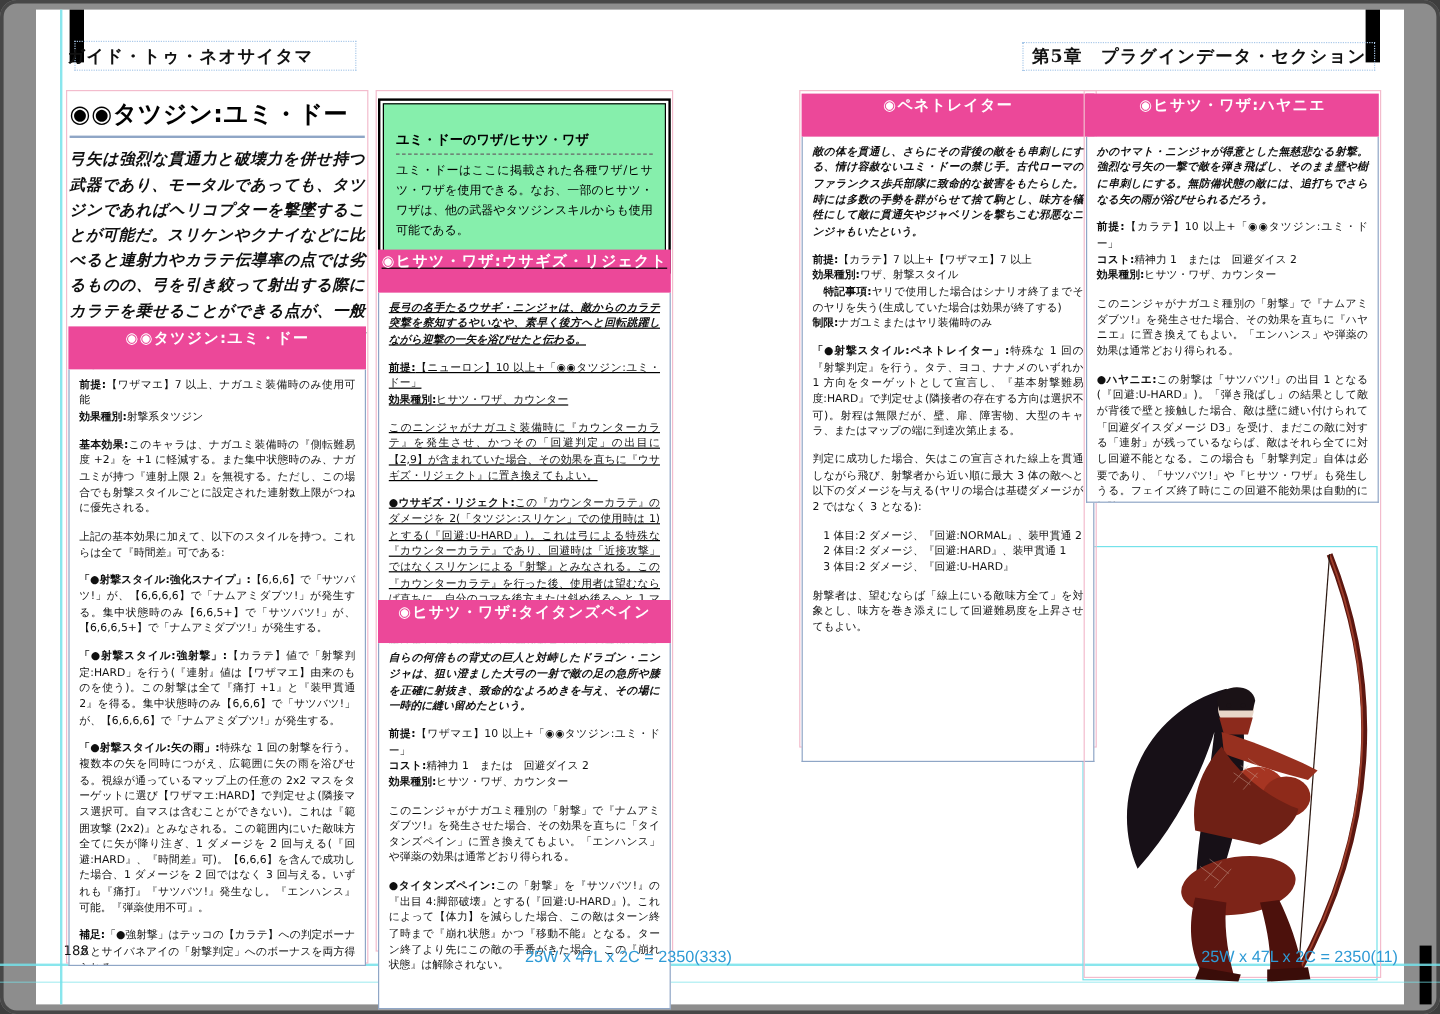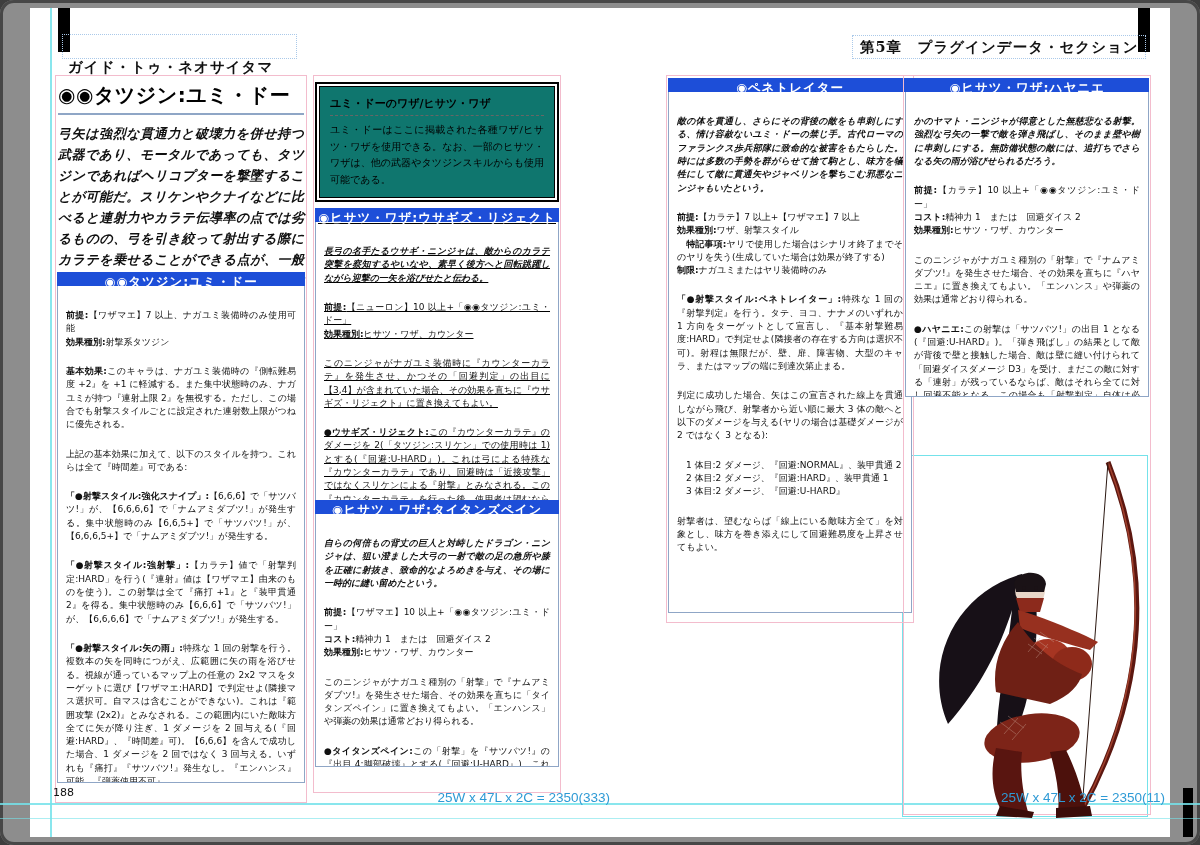--- a/index.html
+++ b/index.html
@@ -13,50 +13,50 @@
   .pink-frame { border:1px solid #f3bccd; }
   .dot-frame { border:1px dotted #aac9e9; }
 
   .hdr { font-family:"DejaVu Serif","Liberation Serif",serif; font-weight:bold; font-size:14.5px; color:#111; letter-spacing:1px; }
   .pgnum { font-size:11px; color:#111; }
   .ann { font-size:13.5px; color:#2e9ad5; text-align:right; font-family:"Liberation Sans","DejaVu Sans",sans-serif; }
 
   .bigtitle { font-size:20px; font-weight:900; color:#000; letter-spacing:0.5px; border-bottom:2px solid #8fa6c6; padding-bottom:4px; }
   .lead { font-style:italic; font-weight:600; font-size:13px; line-height:1.62; color:#101010; text-align:justify; }
 
-  .bar { background:#1d4ed8; color:#fff; font-weight:bold; font-size:12.5px; text-align:center; height:14px; line-height:19px; letter-spacing:1px; }
+  .bar { background:#ec4899; color:#fff; font-weight:bold; font-size:12.5px; text-align:center; height:36px; line-height:19px; letter-spacing:1px; }
   .cbox { border:1px solid #8fa6c6; border-top:none; background:#fff; padding:7px 8px 6px 8px; overflow:hidden; }
   .body { font-size:9px; line-height:1.48; color:#101010; text-align:justify; }
-  .body p.para { margin:16px 0 10px 0; }
+  .body p.para { margin:0 0 10px 0; }
   .body p.para:last-child { margin-bottom:0; }
   .body span { white-space:pre-line; }
   .body .bd { font-weight:bold; }
   .iblock { font-style:italic; font-weight:600; margin-bottom:10px; }
 
-  .deco { border:1px solid #000; outline:2px solid #000; outline-offset:2px; background:#0f766e; padding:9px 10px; font-family:"DejaVu Serif","Liberation Serif",serif; }
+  .deco { border:1px solid #000; outline:2px solid #000; outline-offset:2px; background:#86efac; padding:22px 10px; font-family:"DejaVu Serif","Liberation Serif",serif; }
   .deco h4 { font-size:11px; font-weight:bold; border-bottom:1px dashed #666; padding-bottom:4px; margin-bottom:6px; color:#000; }
   .deco .dtext { font-size:10px; line-height:1.65; color:#000; text-align:justify; }
 </style>
 </head>
 <body>
 
 <div class="stage">
   <div class="paper abs" style="left:30px;top:8px;"></div>
 
   <div class="abs crop" style="left:58px;top:8px;width:12px;height:44px;"></div>
   <div class="abs crop" style="left:1138px;top:8px;width:12px;height:44px;"></div>
   <div class="abs crop" style="left:1183px;top:788px;width:10px;height:49px;"></div>
 
   <div class="abs guide-c" style="left:50px;top:8px;width:2px;height:829px;"></div>
   <div class="abs guide-c" style="left:0;top:803px;width:1200px;height:2px;"></div>
   <div class="abs guide-c" style="left:0;top:818px;width:1200px;height:1px;opacity:.6;"></div>
   <div class="abs guide-frame" style="left:902px;top:455px;width:246px;height:362px;"></div>
 
   <div class="abs dot-frame" style="left:62px;top:34px;width:235px;height:25px;"></div>
-  <div class="abs hdr" style="left:68px;top:38px;margin-top:20px;">ガイド・トゥ・ネオサイタマ</div>
+  <div class="abs hdr" style="left:56px;top:38px;">ガイド・トゥ・ネオサイタマ</div>
   <div class="abs dot-frame" style="left:852px;top:35px;width:294px;height:24px;"></div>
   <div class="abs hdr" style="left:860px;top:38px;">第5章　プラグインデータ・セクション</div>
 
   <div class="abs pink-frame" style="left:55px;top:75px;width:252px;height:728px;"></div>
 
   <div class="abs" style="left:58px;top:82px;width:246px;">
     <div class="bigtitle">◉◉タツジン:ユミ・ドー</div>
     <div class="lead" style="margin-top:8px;">弓矢は強烈な貫通力と破壊力を併せ持つ武器であり、モータルであっても、タツジンであればヘリコプターを撃墜することが可能だ。スリケンやクナイなどに比べると連射力やカラテ伝導率の点では劣るものの、弓を引き絞って射出する際にカラテを乗せることができる点が、一般的な機械式銃器やクロスボウとの最も大きな違いであり、ニンジャにとってのアドバンテージである。しかし一方で、弓矢自体を生成することは極めて困難であるため、これを武器として使うニンジャクランは限られている。</div>
   </div>
 
@@ -81,29 +81,29 @@
     <div class="dtext">ユミ・ドーはここに掲載された各種ワザ/ヒサツ・ワザを使用できる。なお、一部のヒサツ・ワザは、他の武器やタツジンスキルからも使用可能である。</div>
   </div>
 
   <div class="abs" style="left:315px;top:208px;width:244px;text-decoration:underline;">
     <div class="bar">◉ヒサツ・ワザ:ウサギズ・リジェクト</div>
     <div class="cbox body" style="height:307px;">
       <p class="para iblock">長弓の名手たるウサギ・ニンジャは、敵からのカラテ突撃を察知するやいなや、素早く後方へと回転跳躍しながら迎撃の一矢を浴びせたと伝わる。</p>
       <div>
           <p class="para"><span class="bd">前提:</span><span>【ニューロン】10 以上+「◉◉タツジン:ユミ・ドー」
 </span><span class="bd">効果種別:</span><span>ヒサツ・ワザ、カウンター</span></p>
-          <p class="para"><span>このニンジャがナガユミ装備時に『カウンターカラテ』を発生させ、かつその「回避判定」の出目に【3,4】が含まれていた場合、その効果を直ちに『ウサギズ・リジェクト』に置き換えてもよい。</span></p>
+          <p class="para"><span>このニンジャがナガユミ装備時に『カウンターカラテ』を発生させ、かつその「回避判定」の出目に【2,9】が含まれていた場合、その効果を直ちに『ウサギズ・リジェクト』に置き換えてもよい。</span></p>
           <p class="para"><span class="bd">●ウサギズ・リジェクト:</span><span>この『カウンターカラテ』のダメージを 2(「タツジン:スリケン」での使用時は 1)とする(『回避:U-HARD』)。これは弓による特殊な『カウンターカラテ』であり、回避時は「近接攻撃」ではなくスリケンによる『射撃』とみなされる。この『カウンターカラテ』を行った後、使用者は望むならば直ちに、自分のコマを後方または斜め後ろへと 1 マスだけ移動させてもよい(再配置とみなす)。敵の「連続攻撃」中にこの移動を行った場合、届かなくなった攻撃は失われる(攻撃側は追加移動スキルなどで継続することも可能)。1 ターン中 1 回までの使用。</span></p>
         </div>
     </div>
   </div>
 
   <div class="abs" style="left:315px;top:500px;width:244px;">
     <div class="bar">◉ヒサツ・ワザ:タイタンズペイン</div>
-    <div class="cbox body" style="height:253px;">
+    <div class="cbox body" style="height:305px;">
       <p class="para iblock">自らの何倍もの背丈の巨人と対峙したドラゴン・ニンジャは、狙い澄ました大弓の一射で敵の足の急所や膝を正確に射抜き、致命的なよろめきを与え、その場に一時的に縫い留めたという。</p>
       <div>
           <p class="para"><span class="bd">前提:</span><span>【ワザマエ】10 以上+「◉◉タツジン:ユミ・ドー」
 </span><span class="bd">コスト:</span><span>精神力 1　または　回避ダイス 2
 </span><span class="bd">効果種別:</span><span>ヒサツ・ワザ、カウンター</span></p>
           <p class="para"><span>このニンジャがナガユミ種別の「射撃」で『ナムアミダブツ!』を発生させた場合、その効果を直ちに「タイタンズペイン」に置き換えてもよい。「エンハンス」や弾薬の効果は通常どおり得られる。</span></p>
           <p class="para"><span class="bd">●タイタンズペイン:</span><span>この「射撃」を『サツバツ!』の『出目 4:脚部破壊』とする(『回避:U-HARD』)。これによって【体力】を減らした場合、この敵はターン終了時まで『崩れ状態』かつ『移動不能』となる。ターン終了より先にこの敵の手番がきた場合、この『崩れ状態』は解除されない。</span></p>
         </div>
     </div>
   </div>

